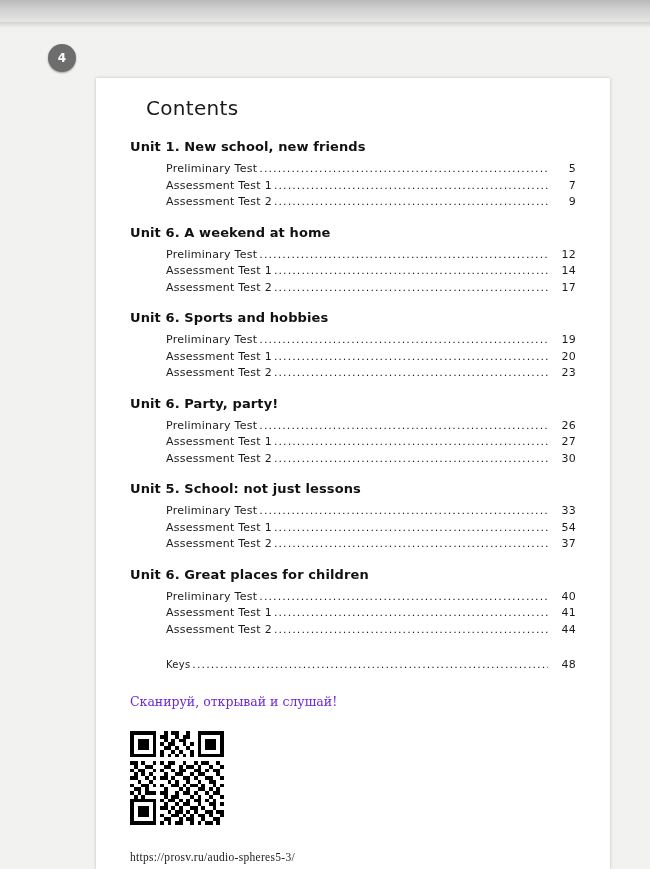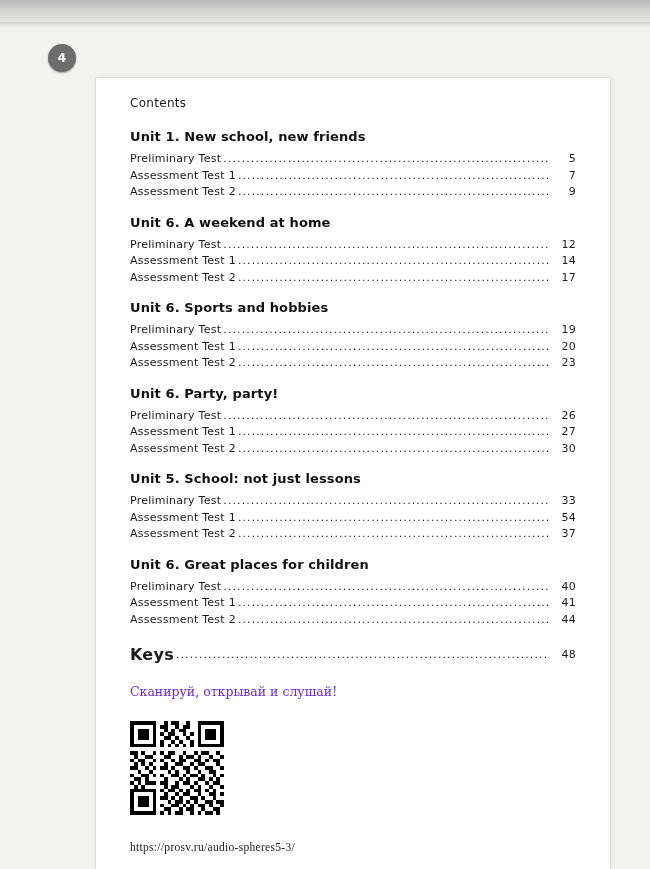--- a/index.html
+++ b/index.html
@@ -61,25 +61,25 @@
   }
 
   .sheet-inner {
     position: absolute;
     left: 34px;
     top: 18px;
     width: 446px;
   }
 
   .contents-title {
-    font-size: 12px;
+    font-size: 20px;
     font-weight: normal;
     color: #1a1a1a;
     letter-spacing: 0.3px;
-    margin: 0 0 19px 0;
+    margin: 0 0 19px 16px;
     font-family: "DejaVu Sans", sans-serif;
   }
 
   .unit-block {
     margin-bottom: 14px;
   }
   .unit-heading {
     font-size: 13px;
     font-weight: bold;
     color: #111111;
@@ -87,20 +87,21 @@
     letter-spacing: 0.1px;
   }
 
   .toc-row {
     display: flex;
     align-items: flex-start;
     font-size: 11px;
     color: #1b1b1b;
     line-height: 16.5px;
     letter-spacing: 0.25px;
+    margin-left: 36px;
   }
   .toc-label {
     white-space: nowrap;
   }
   .toc-dots {
     flex: 1;
     overflow: hidden;
     white-space: nowrap;
     color: #1b1b1b;
     margin: 0 2px;
@@ -111,22 +112,22 @@
     width: 26px;
     text-align: right;
     white-space: nowrap;
   }
 
   .keys-row {
     margin-top: 19px;
     margin-bottom: 20px;
   }
   .keys-row .toc-label {
-    font-weight: bold;
-    font-size: 16px;
+    font-weight: normal;
+    font-size: 10px;
   }
 
   .scan-text {
     font-family: "DejaVu Serif", serif;
     font-size: 12.5px;
     color: #6d28d9;
     margin-top: 4px;
     margin-bottom: 22px;
   }
 

